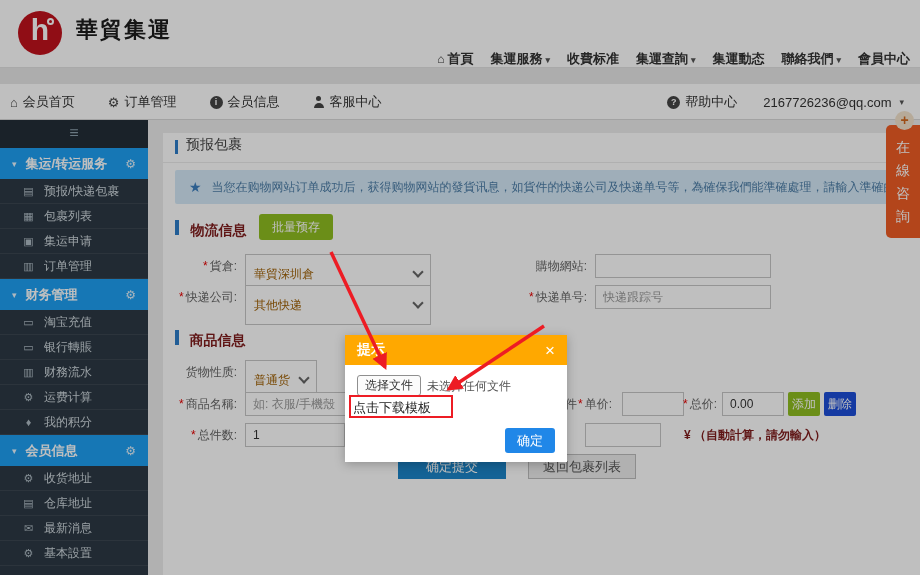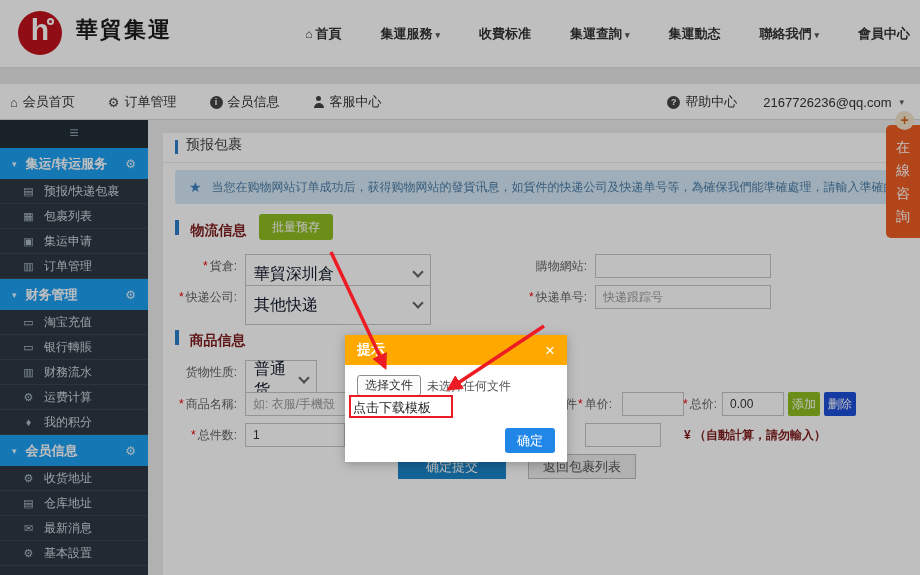--- a/index.html
+++ b/index.html
@@ -9,21 +9,21 @@
     background:#ededed; font-family:"Liberation Sans", sans-serif; color:#333;
   }
   .abs { position:absolute; }
 
   
   .header { position:absolute; left:0; top:0; width:920px; height:68px; background:#fff; border-bottom:1px solid #e2e2e2; }
   .logo-circle { position:absolute; left:18px; top:11px; width:44px; height:44px; border-radius:50%; background:#c1121c; }
   .logo-h { position:absolute; left:0; top:2px; width:44px; text-align:center; color:#fff; font-size:30px; font-weight:bold; }
   .logo-ring { position:absolute; right:8px; top:7px; width:7px; height:7px; border:2px solid #fff; border-radius:50%; }
   .brand-title { position:absolute; left:76px; top:15px; font-size:22px; font-weight:bold; color:#1c1c1c; letter-spacing:2px; }
-  .top-nav { position:absolute; right:10px; top:0; height:68px; display:flex; align-items:center; gap:39px; }
+  .top-nav { position:absolute; right:10px; top:0; height:68px; display:flex; align-items:flex-end; gap:17px; }
   .top-nav .nav-item { font-size:13px; font-weight:bold; color:#333; white-space:nowrap; cursor:pointer; }
   .top-nav .glyph { font-size:12px; color:#333; margin-right:3px; }
   .caret { font-size:9px; color:#555; margin-left:3px; }
 
   
   .band { position:absolute; left:0; top:68px; width:920px; height:16px; background:#e7e7e7; }
   .subnav { position:absolute; left:0; top:84px; width:920px; height:36px; background:#fff; border-bottom:1px solid #d9d9d9; }
   .subnav-left { position:absolute; left:10px; top:0; height:36px; display:flex; align-items:center; gap:33px; }
   .subnav-right { position:absolute; right:16px; top:0; height:36px; display:flex; align-items:center; gap:26px; }
   .sn-item { font-size:13px; color:#333; display:flex; align-items:center; gap:5px; cursor:pointer; white-space:nowrap; }
@@ -56,21 +56,21 @@
   .notice .ntext { color:#4d7ea8; font-size:12px; }
 
   .sec-bar { width:4px; height:15px; background:#2d7dc9; display:inline-block; }
   .sec-title { font-size:14px; font-weight:bold; color:#7f1d1d; }
   .btn { border:none; color:#fff; cursor:pointer; font-family:inherit; }
   .btn-batch { position:absolute; left:259px; top:214px; width:74px; height:26px; background:#8fbe20; font-size:12px; border-radius:3px; }
 
   .flabel { position:absolute; width:87px; text-align:right; font-size:12px; color:#666; line-height:24px; white-space:nowrap; }
   .flabel .req, .req { color:#e60000; margin-right:2px; font-size:12px; }
   .select { position:absolute; background:#fff; border:1px solid #c6c6c6; height:40px; display:flex; align-items:center;
-            padding:0 8px; font-size:16px; color:#0f172a; cursor:pointer; }
+            padding:0 8px; font-size:12px; color:#a16207; cursor:pointer; }
   .select .sel-text { flex:1; }
   .chev { width:8px; height:8px; border-right:2px solid #666; border-bottom:2px solid #666; transform:rotate(45deg); margin-top:-4px; }
   .tinput { position:absolute; height:24px; border:1px solid #c6c6c6; background:#fff; font-size:12px; color:#333;
             padding:0 7px; font-family:inherit; }
   .tinput::placeholder { color:#9a9a9a; }
   .frag { position:absolute; font-size:12px; color:#666; line-height:24px; }
   .btn-mini { position:absolute; width:32px; height:24px; font-size:12px; border-radius:2px; }
   .note-red { position:absolute; color:#7f1d1d; font-size:12px; font-weight:bold; line-height:24px; white-space:nowrap; }
   .btn-submit { position:absolute; left:398px; top:454px; width:108px; height:25px; background:#1b85c8; font-size:13px; }
   .btn-back { position:absolute; left:528px; top:454px; width:108px; height:25px; background:#ececec; border:1px solid #bdbdbd;

